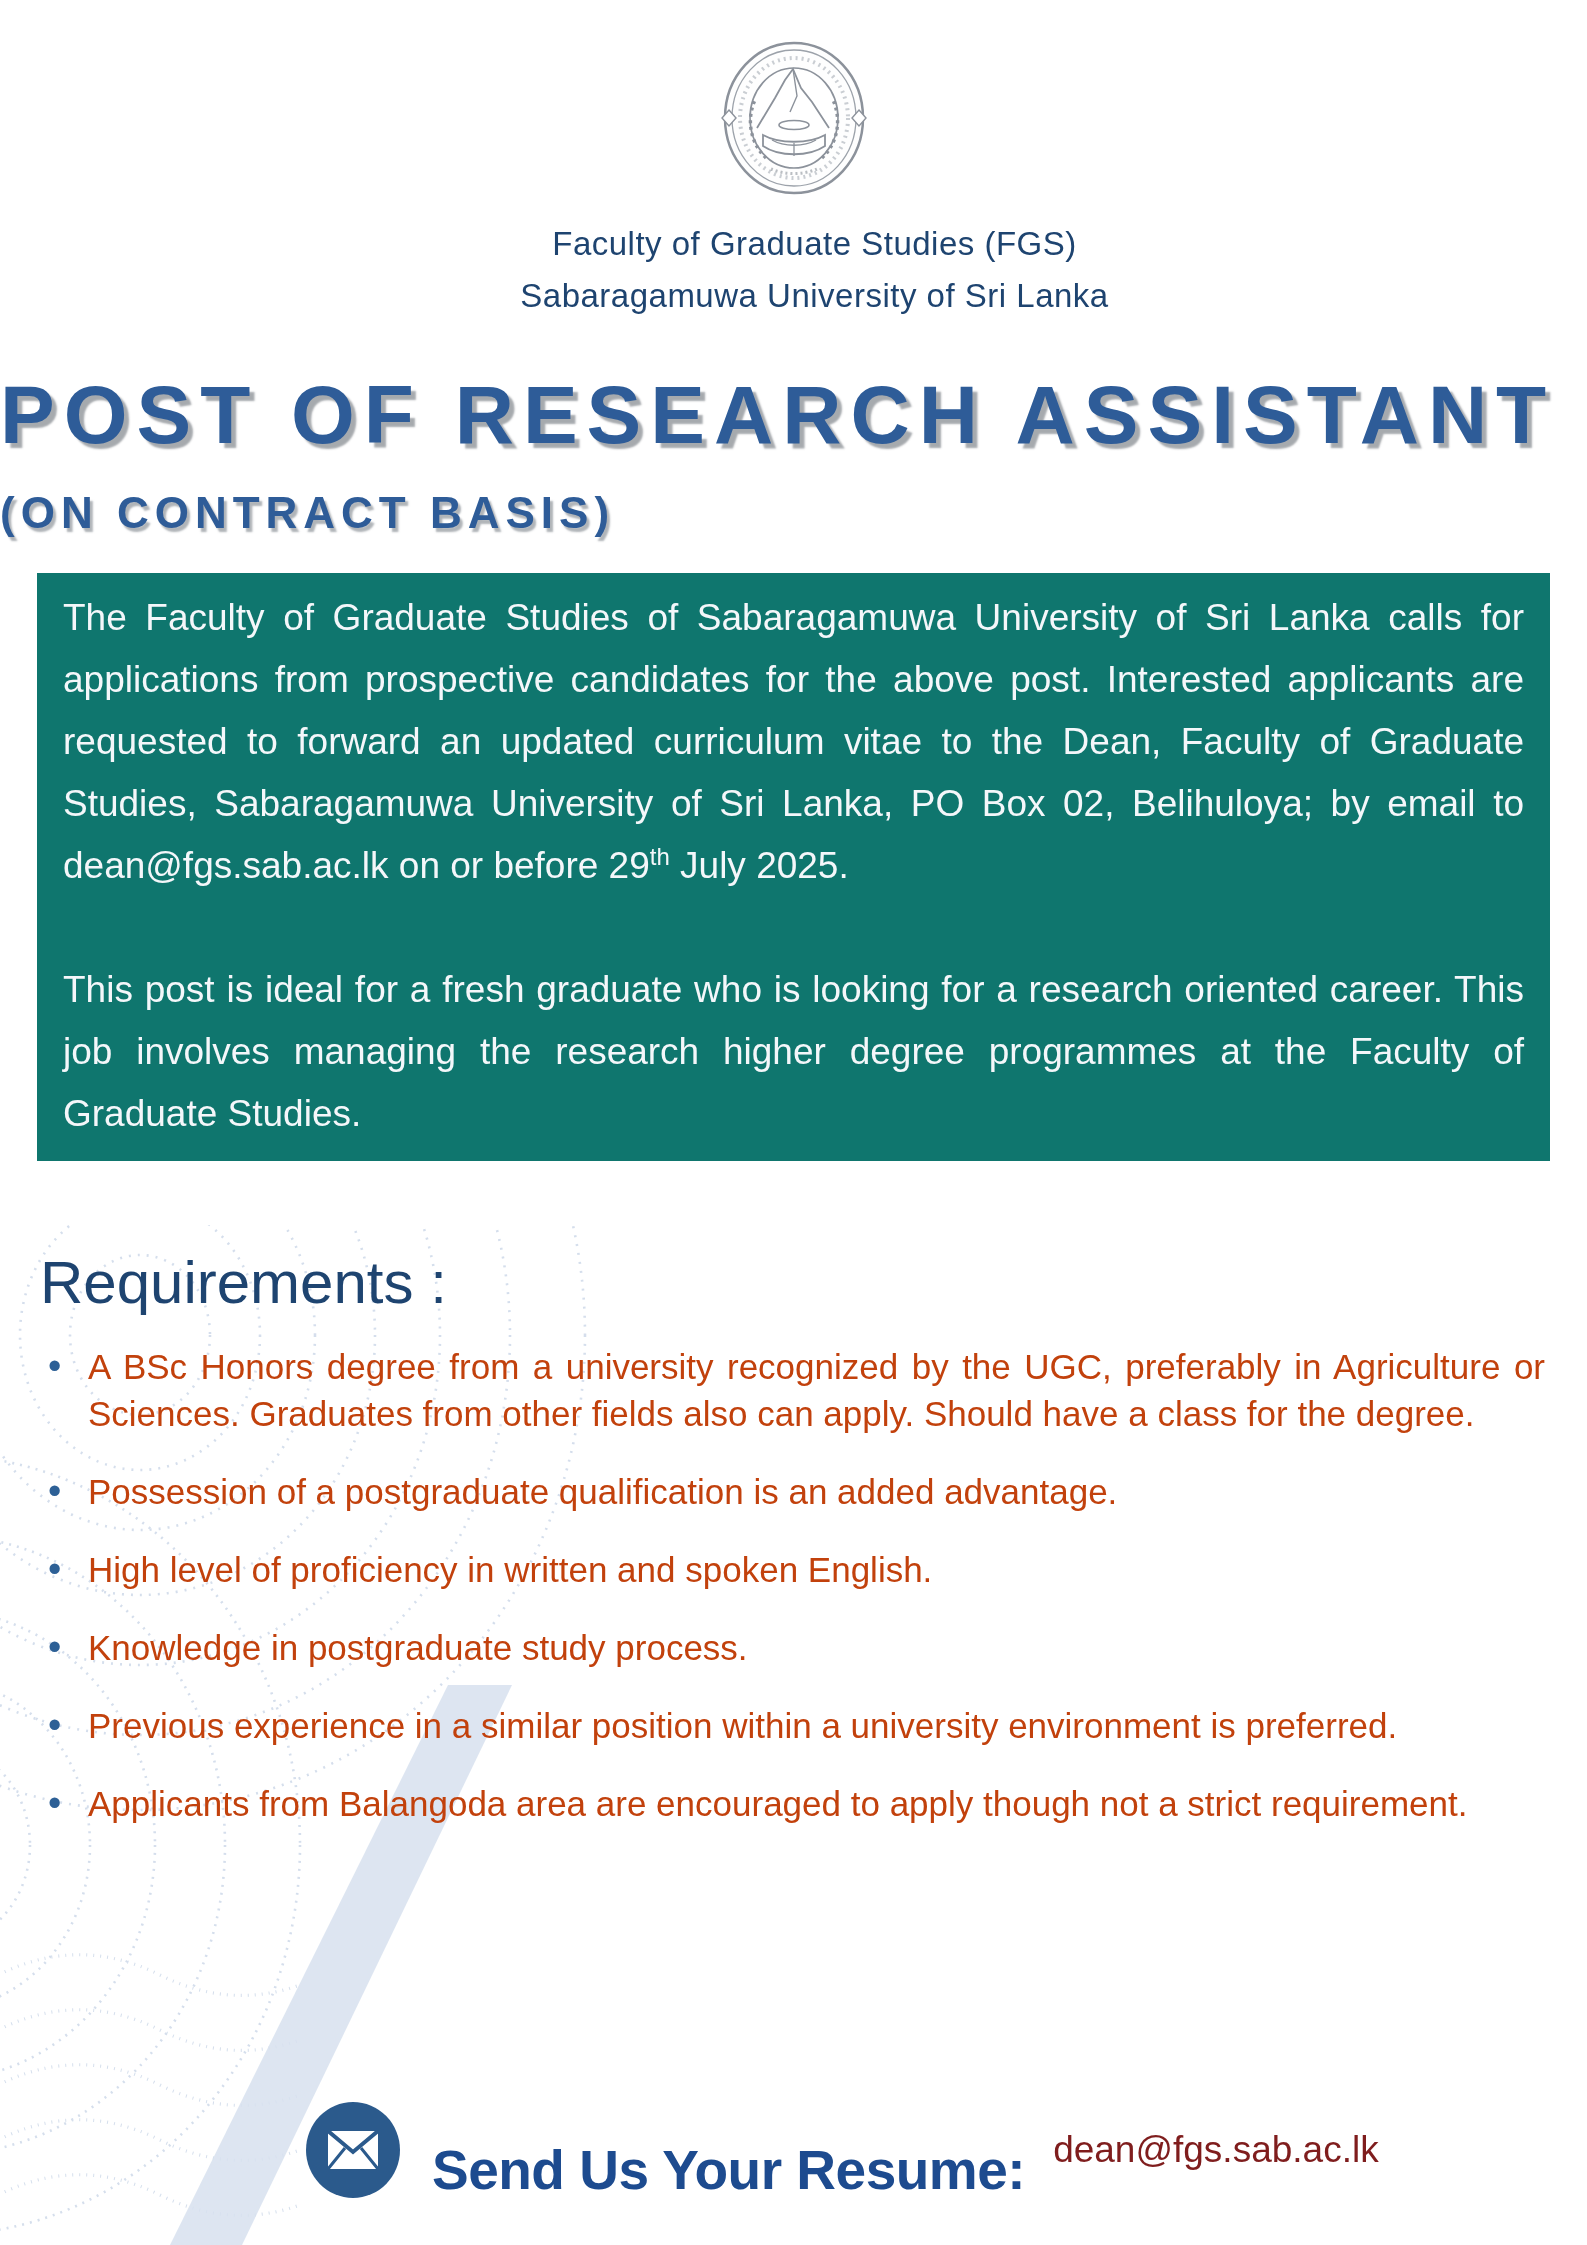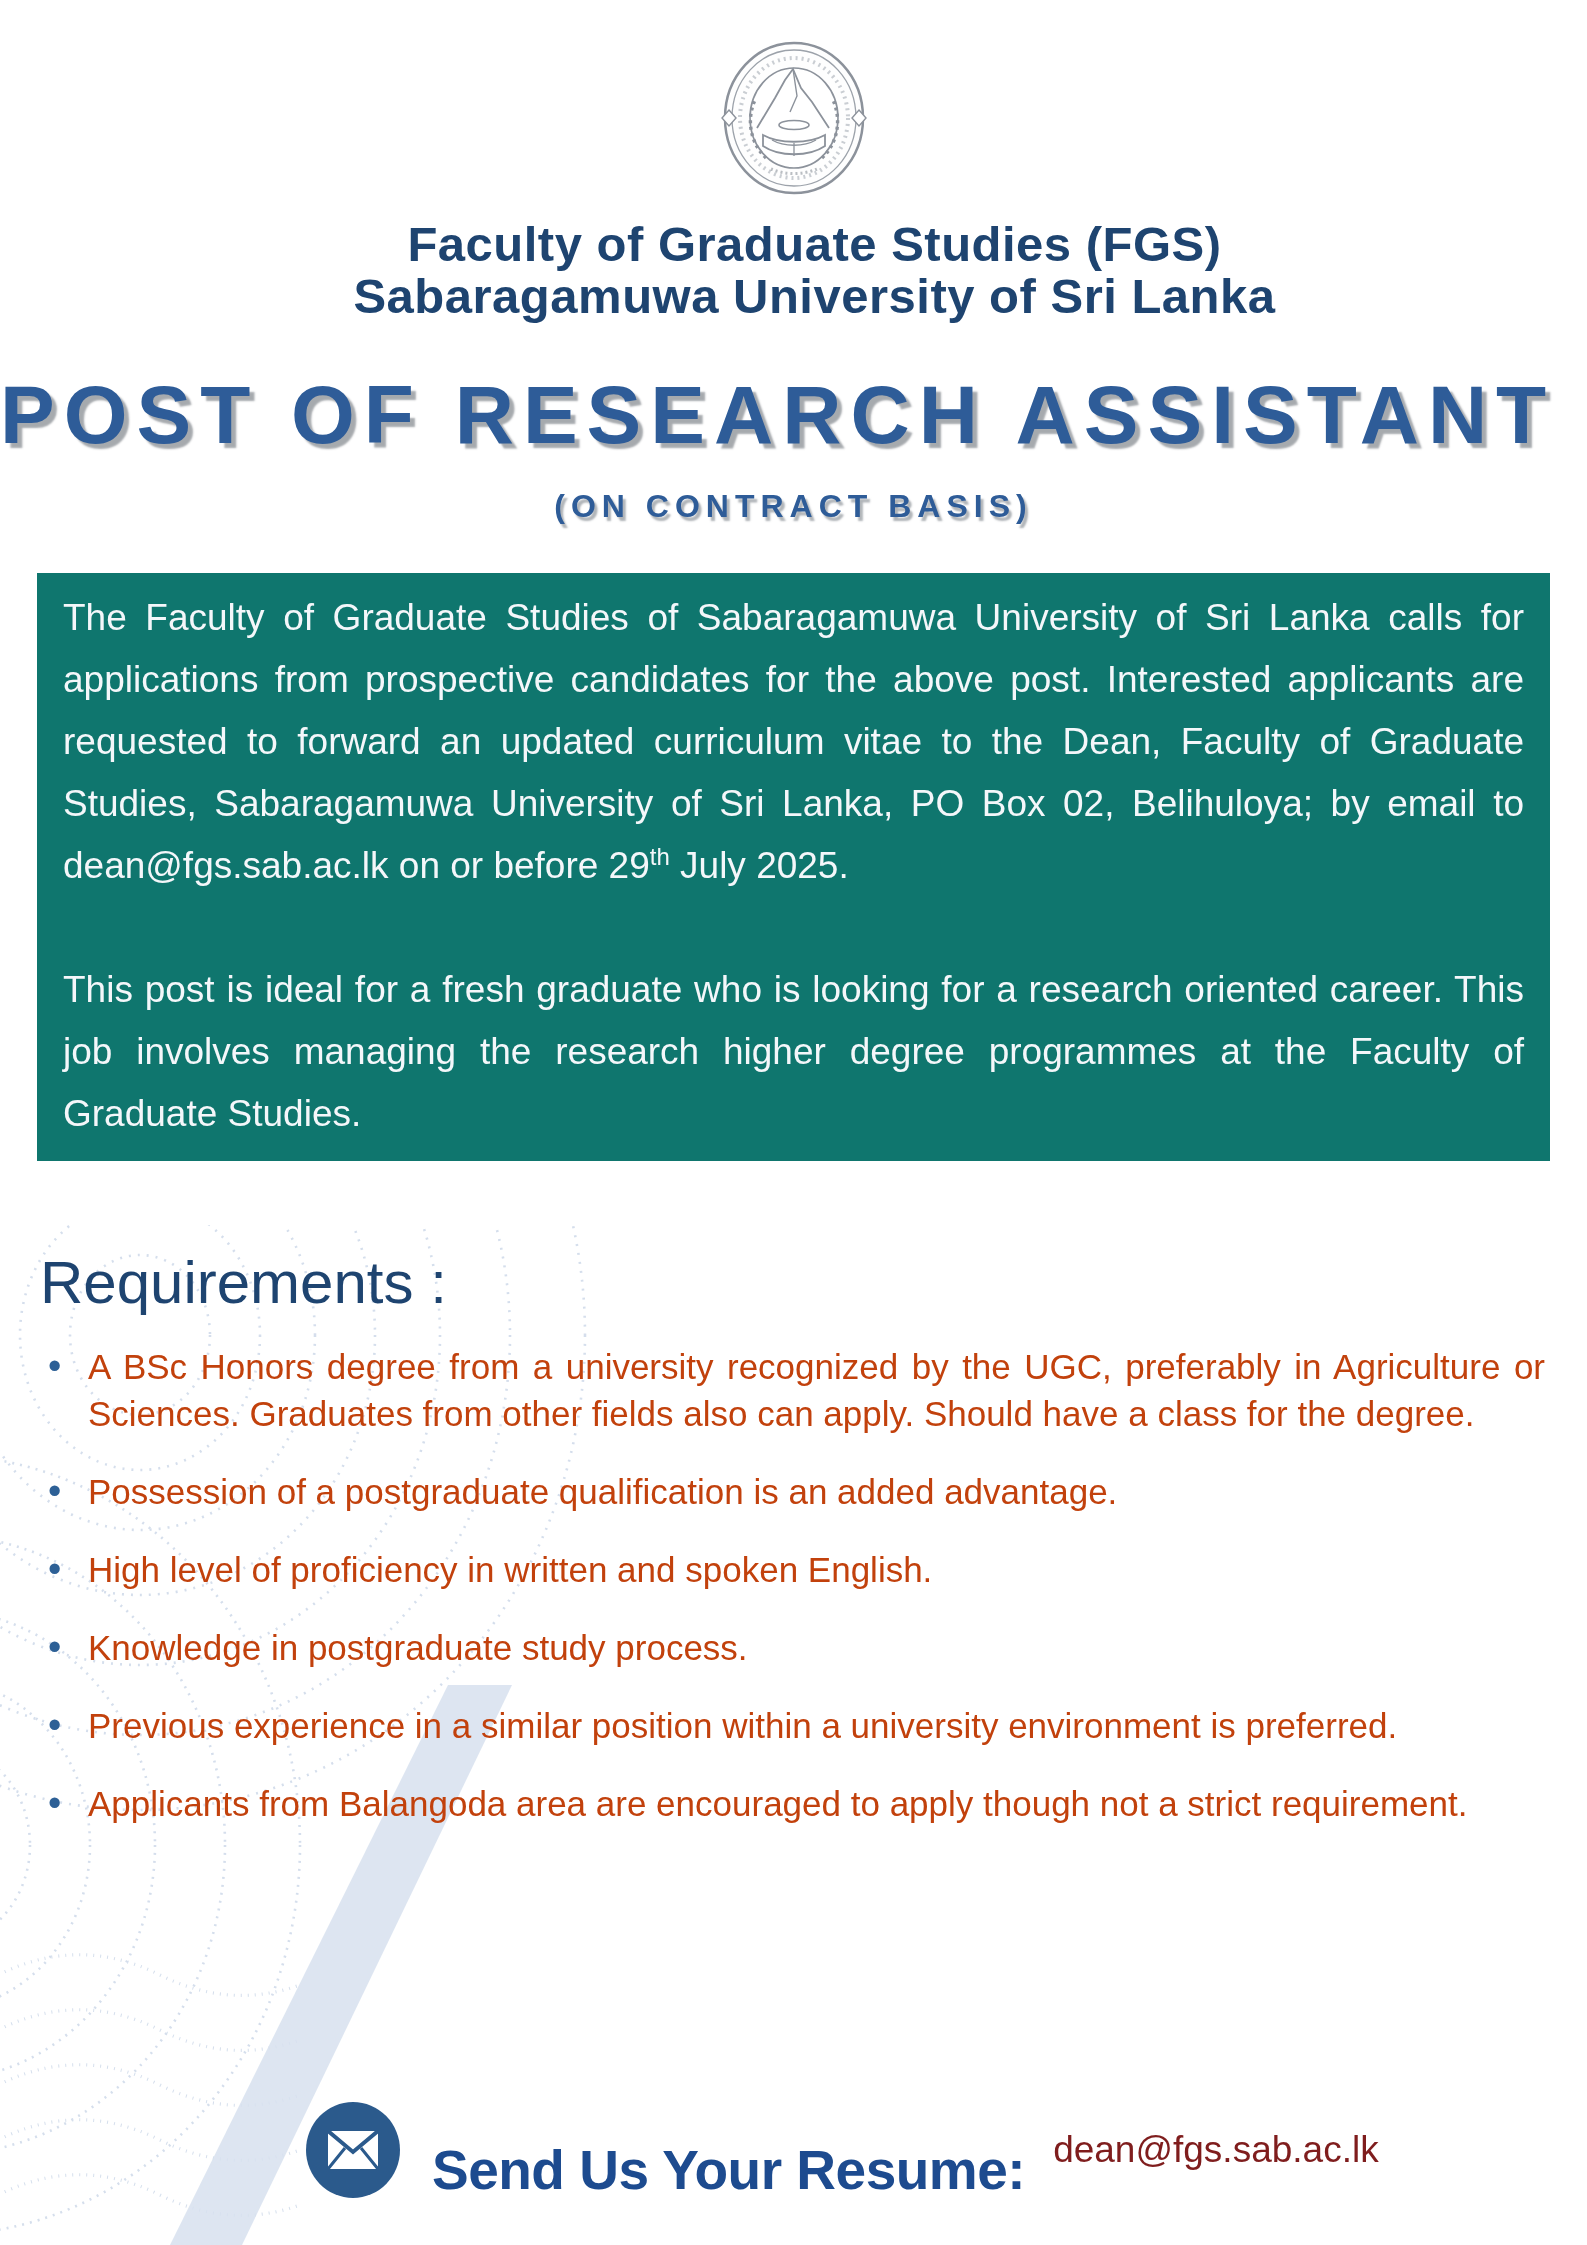--- a/index.html
+++ b/index.html
@@ -13,32 +13,32 @@
   .page{position:relative;width:1587px;height:2245px;background:#ffffff;}
 
   
   .pattern-svg{position:absolute;left:0;top:1225px;pointer-events:none;}
 
   
   .logo-wrap{position:absolute;top:38px;left:0;width:100%;display:flex;justify-content:center;}
 
   
   .org-lines{position:absolute;top:218px;left:0;width:100%;text-align:center;color:#1E4470;}
-  .org-line{font-size:49px;font-weight:bold;line-height:52px;letter-spacing:.5px;margin-left:42px;}
+  .org-line{font-size:33px;font-weight:normal;line-height:52px;letter-spacing:.5px;margin-left:42px;}
 
   
   .main-title{
     position:absolute;top:368px;left:0;width:100%;
     font-size:82px;font-weight:800;color:#2E5C98;letter-spacing:9px;
     text-shadow:5px 5px 2px rgba(150,155,160,.85);
     white-space:nowrap;
   }
   .sub-title{
-    position:absolute;top:488px;left:0;width:100%;text-align:center;
-    font-size:32px;font-weight:800;color:#2E5C98;letter-spacing:6px;
+    position:absolute;top:488px;left:0;width:100%;
+    font-size:44px;font-weight:800;color:#2E5C98;letter-spacing:6px;
     text-shadow:3px 4px 2px rgba(150,155,160,.75);
   }
 
   
   .intro-box{
     position:absolute;top:573px;left:37px;right:37px;
     background:#0f766e;
     color:#F4F7FA;
     padding:14px 26px 16px 26px;
     font-size:37px;line-height:62px;

